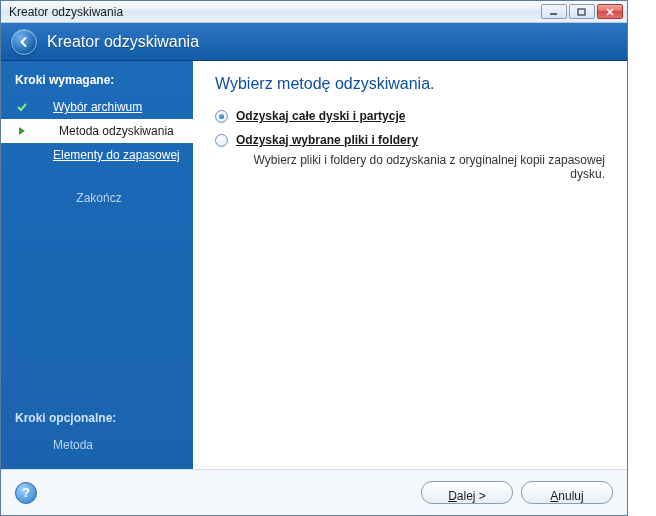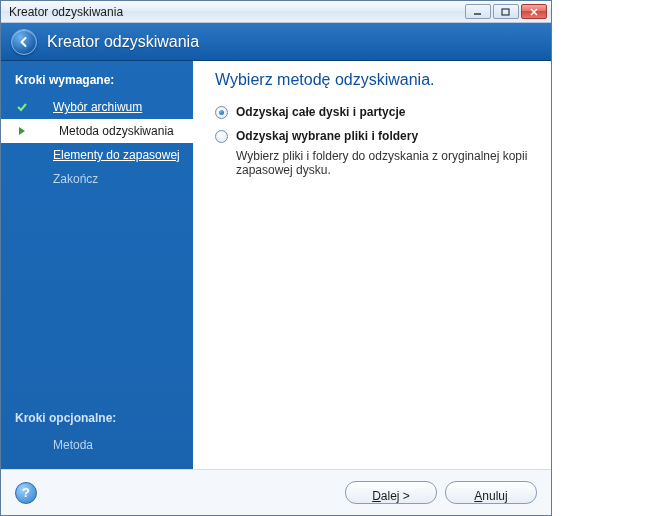--- a/index.html
+++ b/index.html
@@ -2,21 +2,21 @@
 <html><head>
 <meta charset="utf-8">
 <style>
   html, body {
     margin: 0;
     padding: 0;
     font-family: "Segoe UI", Tahoma, sans-serif;
     background: #fff;
   }
   .window {
-    width: 552px;
+    width: 628px;
     height: 516px;
     border: 1px solid #5a7ca0;
     box-sizing: border-box;
     display: flex;
     flex-direction: column;
     position: relative;
     background: #fff;
   }
   
   .titlebar {
@@ -114,37 +114,36 @@
   .step.link span.lbl {
     text-decoration: underline;
     cursor: pointer;
   }
   .step.current {
     background: #ffffff;
     color: #1a1a1a;
     position: relative;
   }
   .step.current .lbl { text-decoration: none; margin-left: 6px; }
-  .step.disabled { color: #b9d4ef; }
+  .step.disabled { color: #b9d4ef; flex-direction: column; }
   .step .ico { width:14px; height:14px; display:flex; align-items:center; justify-content:center; }
   .optional-block {
     position: absolute;
     bottom: 12px;
     left: 0;
     right: 0;
   }
   .optional-block .section-title { color:#cfe3f7; font-weight: bold; }
   .optional-block .step { color:#b9d4ef; }
   .optional-block .step span.lbl { text-decoration: none; }
   
   .main {
     flex: 1;
-    padding: 0 22px;
-    box-sizing: border-box;
-    margin-top: 8px;
+    padding: 12px 22px;
+    box-sizing: border-box;
   }
   .main h1 {
     font-size: 16px;
     font-weight: 400;
     color: #0b4f9e;
     margin: 2px 0 16px 0;
   }
   .option-row {
     display: flex;
     align-items: center;
@@ -166,27 +165,29 @@
     content: "";
     width: 5px;
     height: 5px;
     border-radius: 50%;
     background: radial-gradient(circle at 35% 30%, #6fb2ef, #1a5fa9);
   }
   .option-label {
     font-size: 12px;
     font-weight: bold;
     color: #1a1a1a;
+    text-decoration: underline;
   }
   .option-desc {
     font-size: 12px;
     color: #333;
     margin-left: 21px;
     margin-top: -4px;
     margin-bottom: 10px;
+    text-align: right;
   }
   
   .footer {
     height: 46px;
     border-top: 1px solid #d6dde6;
     background: #f4f7fb;
     display: flex;
     align-items: center;
     padding: 0 14px;
     box-sizing: border-box;

